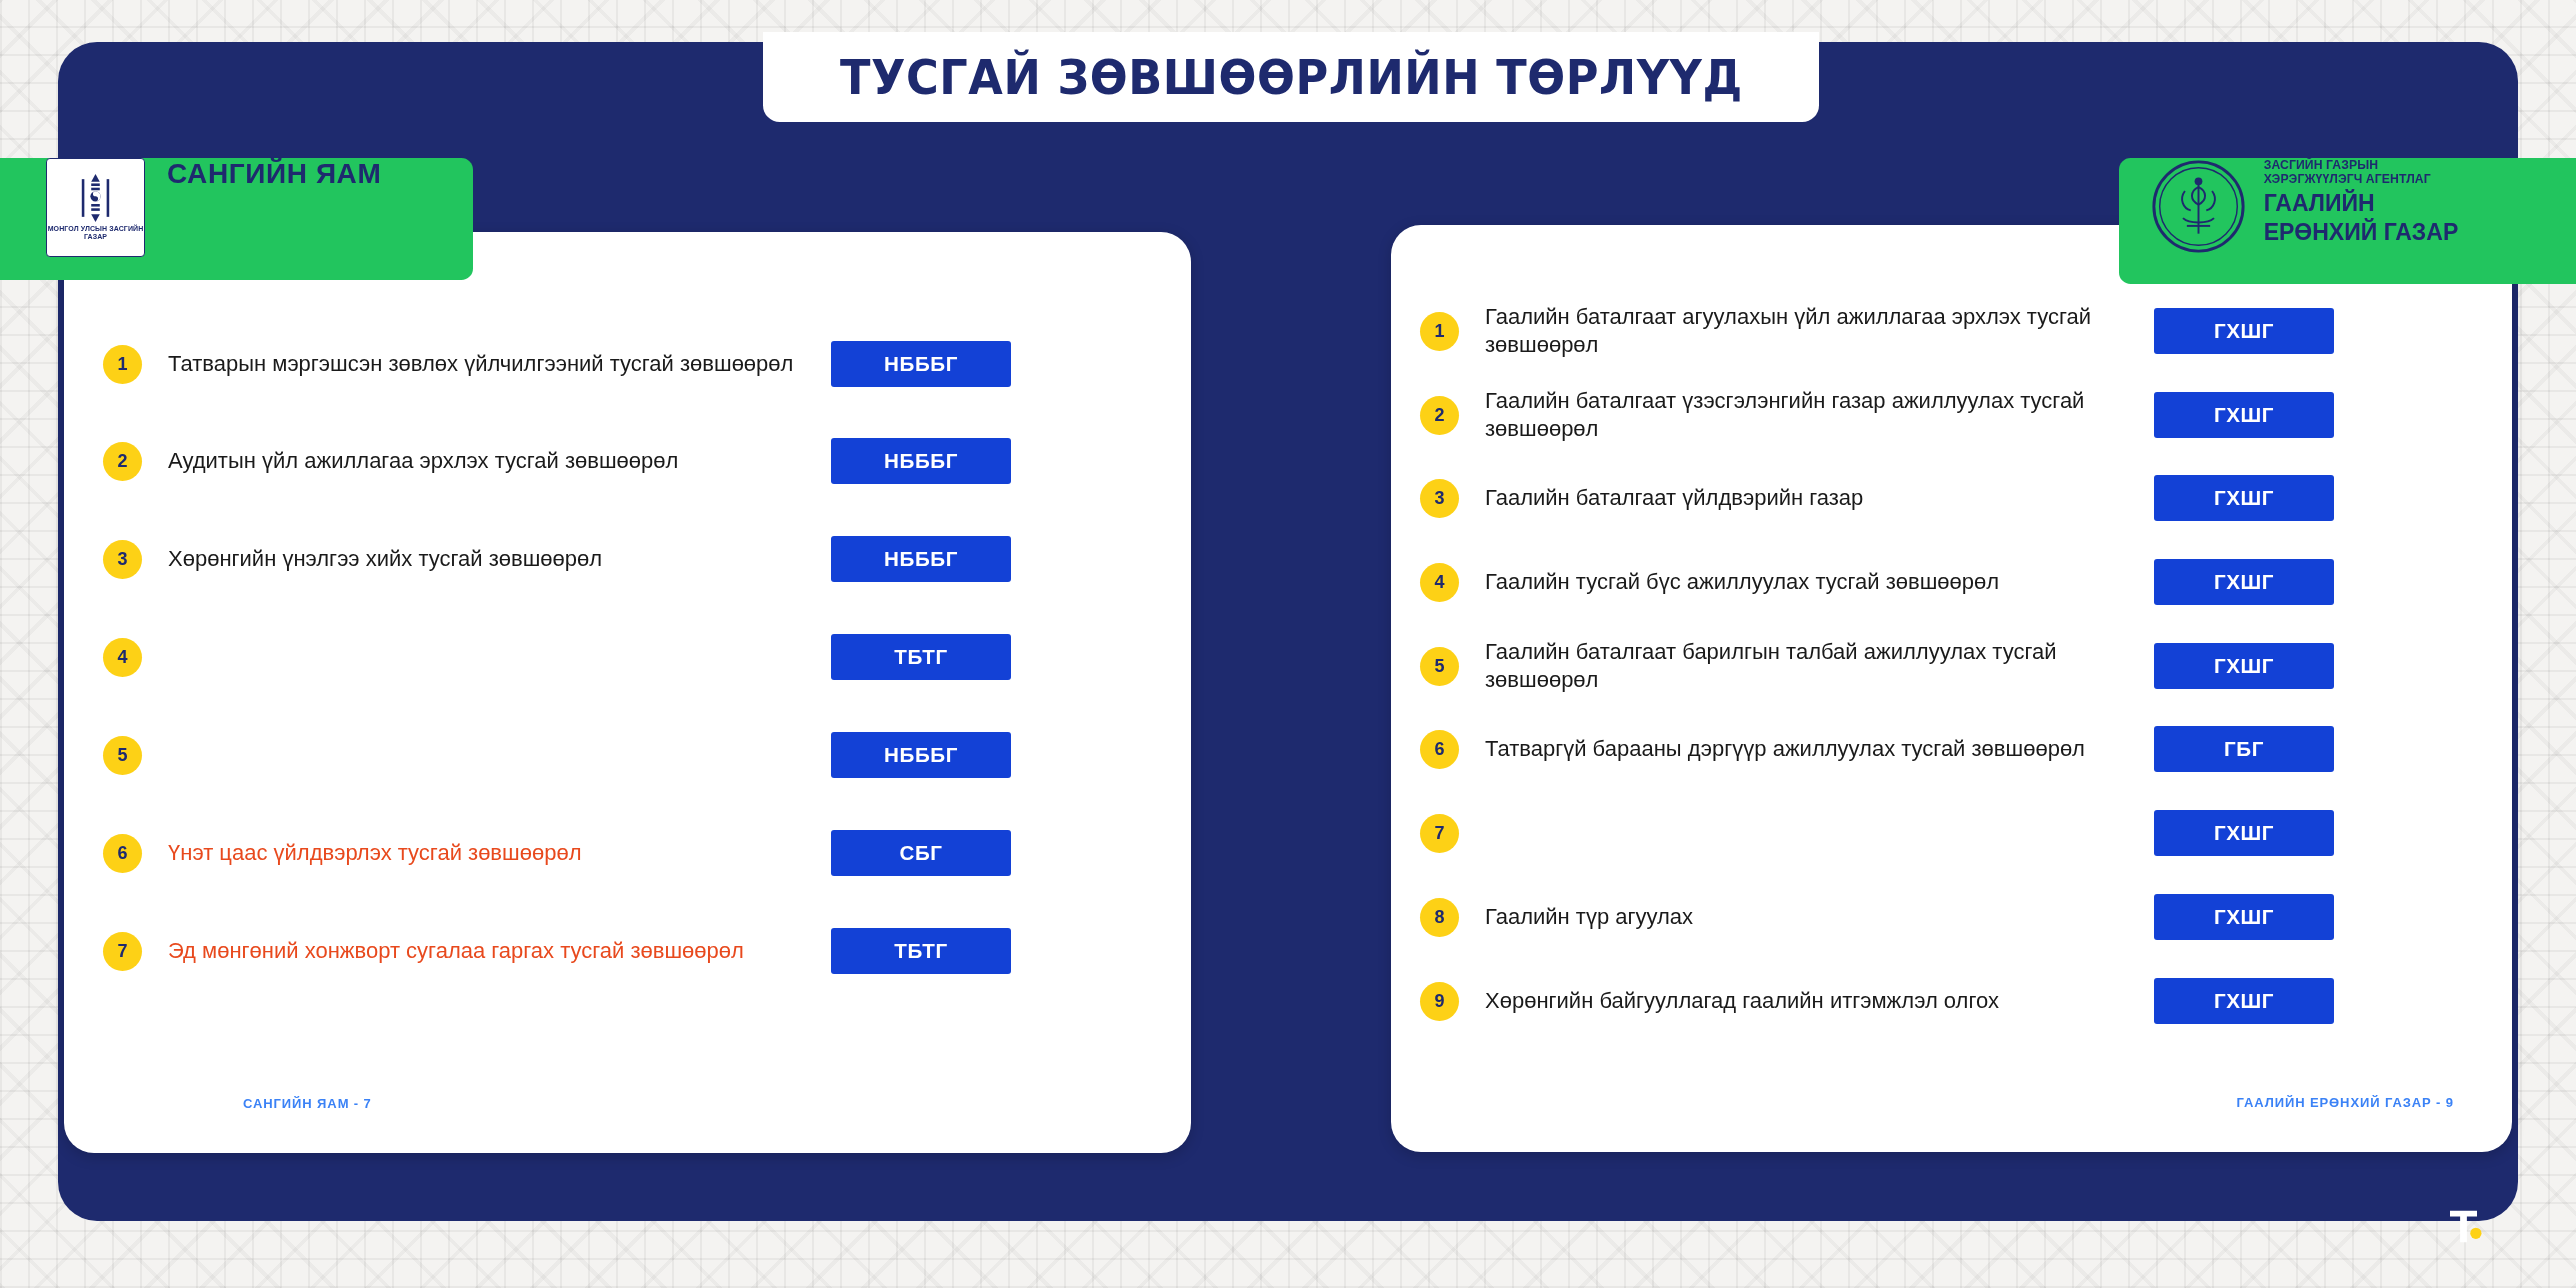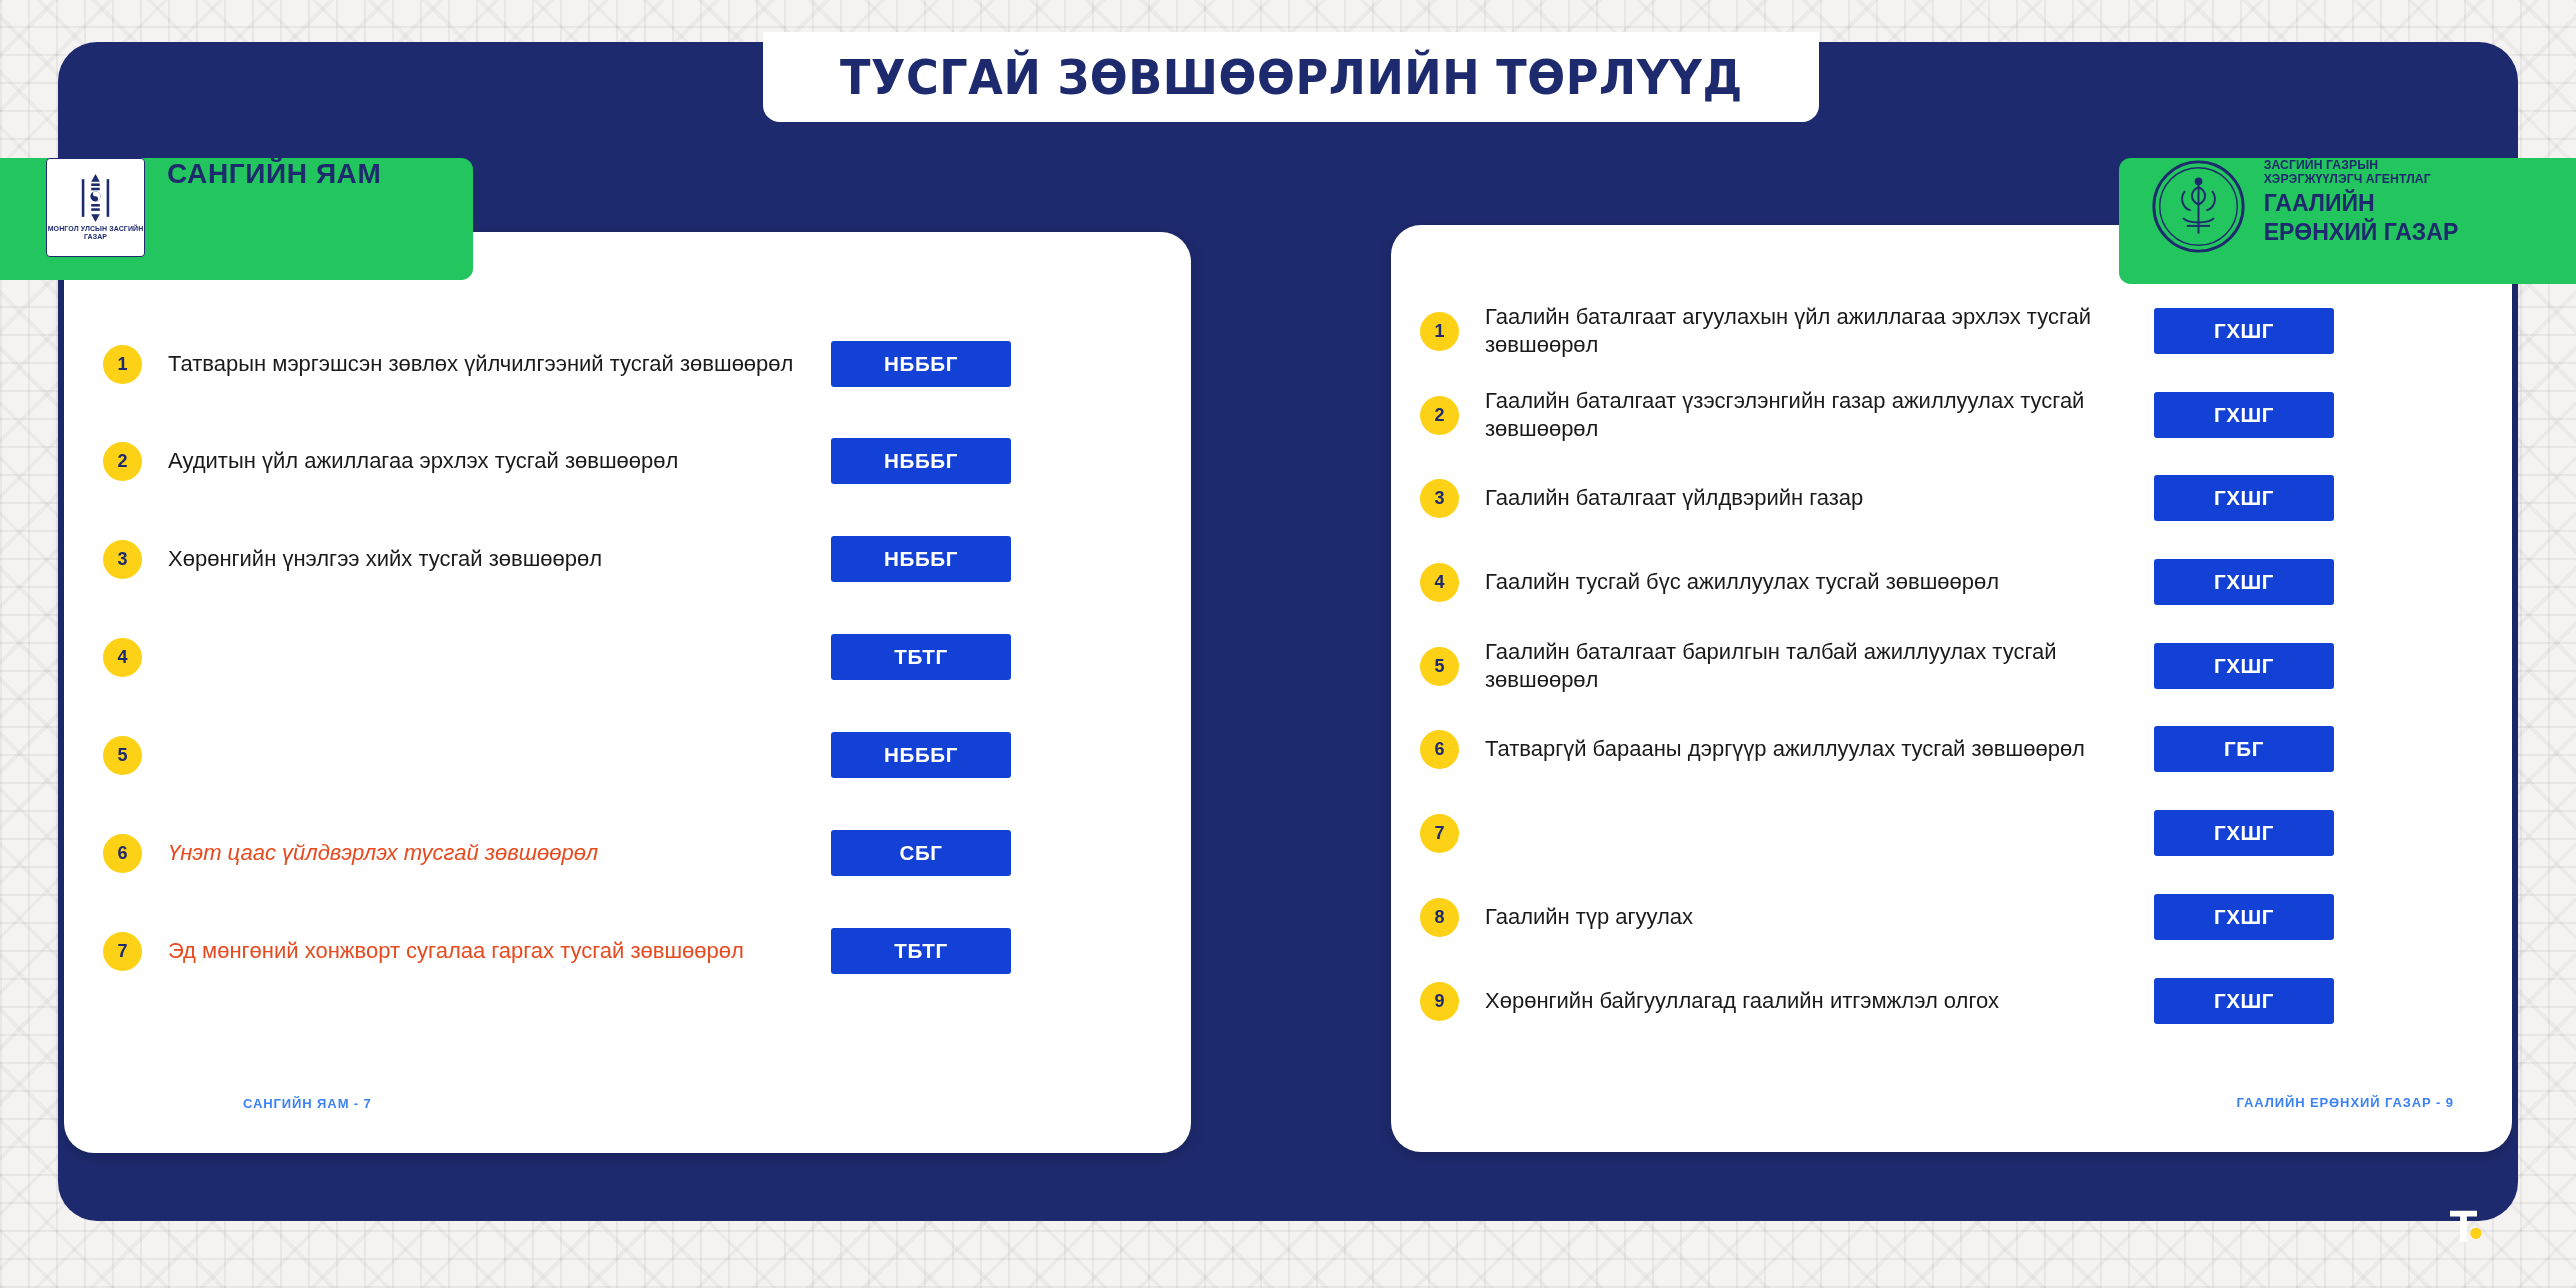--- a/index.html
+++ b/index.html
@@ -267,21 +267,21 @@
       <div class="row" style="left: 39px; top: 390px; width: 1043px; height: 71px;">
         <div class="num-badge">4</div>
         <div class="tag" style="left: 728px; top: 12.2px;">ТБТГ</div>
       </div>
       <div class="row highlight" style="left: 39px; top: 488px; width: 1043px; height: 71px;">
         <div class="num-badge">5</div>
         <div class="tag" style="left: 728px; top: 12.2px;">НБББГ</div>
       </div>
       <div class="row highlight" style="left: 39px; top: 586px; width: 1043px; height: 71px;">
         <div class="num-badge">6</div>
-        <div class="row-label" style="width: 650px; font-style: italic;">Үнэт цаас үйлдвэрлэх тусгай зөвшөөрөл</div>
+        <div class="row-label" style="width: 650px;">Үнэт цаас үйлдвэрлэх тусгай зөвшөөрөл</div>
         <div class="tag" style="left: 728px; top: 12.2px;">СБГ</div>
       </div>
       <div class="row highlight" style="left: 39px; top: 684px; width: 1043px; height: 71px;">
         <div class="num-badge">7</div>
         <div class="row-label" style="width: 650px;">Эд мөнгөний хонжворт сугалаа гаргах тусгай зөвшөөрөл</div>
         <div class="tag" style="left: 728px; top: 12.2px;">ТБТГ</div>
       </div>
     </div>
   <div class="card-footer" id="footer-left">САНГИЙН ЯАМ - 7</div>
 </div>

